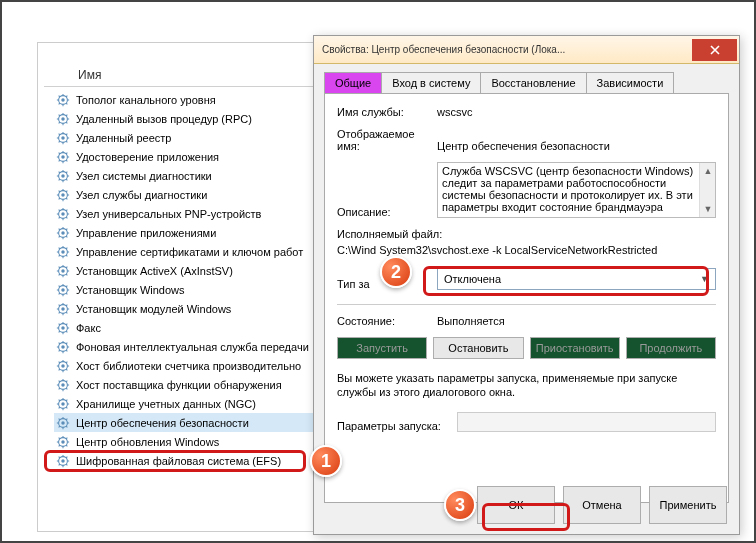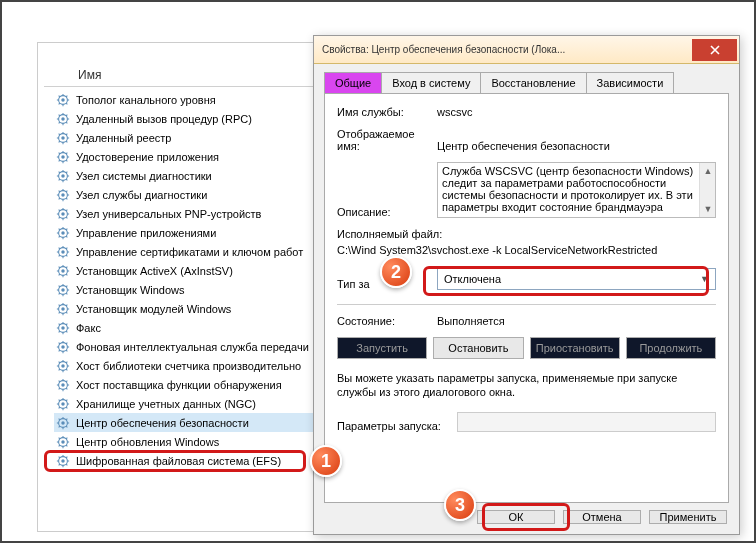--- a/index.html
+++ b/index.html
@@ -44,27 +44,27 @@
 
 .combo-wrap { position: relative; }
 .combo { flex: 1; height: 22px; border: 1px solid #8da6c0; background: #fff; display: flex; align-items: center; padding: 0 6px; justify-content: space-between; cursor: pointer; }
 .combo-arrow { font-size: 9px; color: #555; }
 .highlight-2 { position: absolute; left: 98px; top: 172px; width: 286px; height: 30px; border: 3px solid #d21919; border-radius: 6px; pointer-events: none; }
 
 .hr { border: none; border-top: 1px solid #ccc; margin: 14px 0 10px 0; }
 
 .btn-row { display: flex; gap: 6px; margin-bottom: 12px; }
 .wbtn { flex: 1; height: 22px; border: 1px solid #adadad; background: #e8e8e8; font-size: 11px; cursor: pointer; }
-.wbtn:disabled { color: #9a9a9a; background: #0f172a; cursor: default; }
+.wbtn:disabled { color: #9a9a9a; background: #14532d; cursor: default; }
 
 .hint { margin-bottom: 12px; line-height: 1.3; }
 .param-input { flex: 1; height: 20px; border: 1px solid #ccc; background: #f4f4f4; }
 
 .dlg-btns { position: absolute; right: 12px; bottom: 10px; display: flex; gap: 8px; }
-.dlg-btn { width: 78px; height: 14px; border: 1px solid #adadad; background: #e8e8e8; font-size: 11px; cursor: pointer; }
+.dlg-btn { width: 78px; height: 38px; border: 1px solid #adadad; background: #e8e8e8; font-size: 11px; cursor: pointer; }
 .highlight-3 { position: absolute; left: 168px; top: 467px; width: 88px; height: 28px; border: 3px solid #d21919; border-radius: 6px; pointer-events: none; }
 
 .gear svg { width: 14px; height: 14px; }
 </style>
 </head>
 <body>
 
 <div class="bg-window"></div>
 <div class="col-header">Имя</div>
 <div class="col-line"></div>

